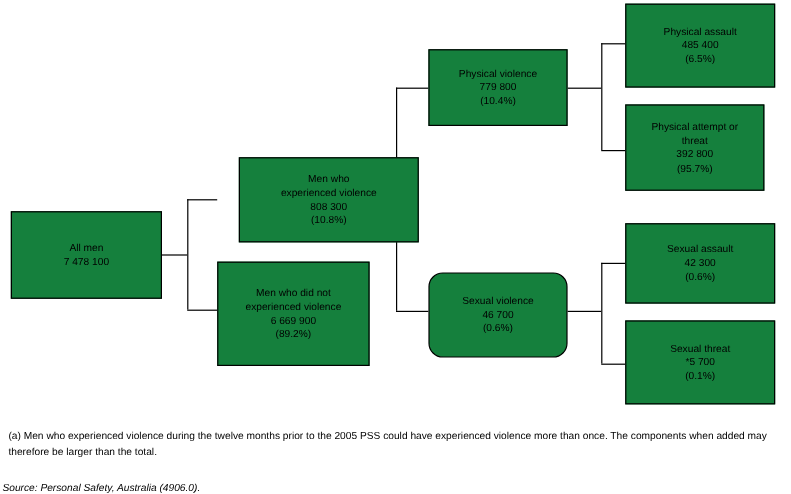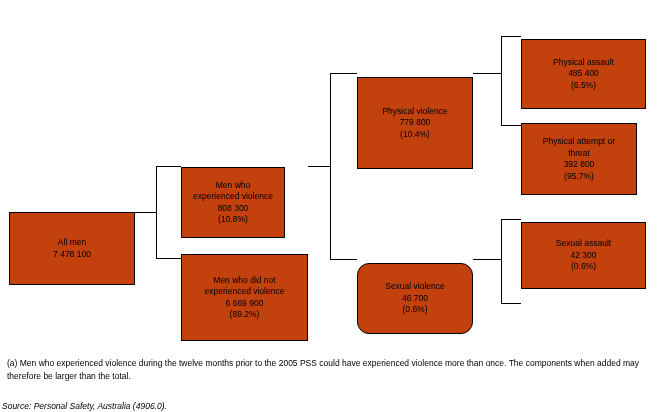--- a/index.html
+++ b/index.html
@@ -22,30 +22,29 @@
     left: 0;
     top: 0;
     width: 659px;
     height: 345px;
   }
 
   .node-box {
     position: absolute;
     box-sizing: border-box;
     border: 1px solid #000000;
-    background: #c2410c;
+    background: #15803d;
     display: flex;
     flex-direction: column;
     align-items: center;
     justify-content: center;
     text-align: center;
     font-size: 8.5px;
     line-height: 11.5px;
     z-index: 2;
-    margin-top: 36px;
   }
   .node-box .line {
     display: block;
     white-space: nowrap;
   }
 
   
   .conn {
     position: absolute;
     z-index: 1;
@@ -105,35 +104,35 @@
   <div class="conn h-line" style="left:473px; top:259px; width:28px;"></div>
   <div class="conn v-line" style="left:501px; top:219px; height:84px;"></div>
   <div class="conn h-line" style="left:501px; top:219px; width:20px;"></div>
   <div class="conn h-line" style="left:501px; top:303px; width:20px;"></div>
 
   <div class="node-box" style="left:9px; top:176px; width:126px; height:73px;">
     <span class="line">All men</span>
     <span class="line">7 478 100</span>
   </div>
 
-  <div class="node-box" style="left:181px; top:131px; width:104px; height:71px;">
+  <div class="node-box" style="left:199px; top:131px; width:150px; height:71px;">
     <span class="line">Men who</span>
     <span class="line">experienced violence</span>
     <span class="line">808 300</span>
     <span class="line">(10.8%)</span>
   </div>
 
   <div class="node-box" style="left:181px; top:218px; width:127px; height:87px;">
     <span class="line">Men who did not</span>
     <span class="line">experienced violence</span>
     <span class="line">6 669 900</span>
     <span class="line">(89.2%)</span>
   </div>
 
-  <div class="node-box" style="left:357px; top:41px; width:116px; height:92px;">
+  <div class="node-box" style="left:357px; top:41px; width:116px; height:64px;">
     <span class="line">Physical violence</span>
     <span class="line">779 800</span>
     <span class="line">(10.4%)</span>
   </div>
 
   <div class="node-box" style="left:357px; top:227px; width:116px; height:71px;border-radius:12px;">
     <span class="line">Sexual violence</span>
     <span class="line">46 700</span>
     <span class="line">(0.6%)</span>
   </div>
@@ -150,19 +149,24 @@
     <span class="line">392 800</span>
     <span class="line">(95.7%)</span>
   </div>
 
   <div class="node-box" style="left:521px; top:186px; width:125px; height:67px;">
     <span class="line">Sexual assault</span>
     <span class="line">42 300</span>
     <span class="line">(0.6%)</span>
   </div>
 
+  <div class="node-box" style="left:521px; top:267px; width:125px; height:70px;">
+    <span class="line">Sexual threat</span>
+    <span class="line">*5 700</span>
+    <span class="line">(0.1%)</span>
+  </div>
 
 </div>
 
 <div id="notes">
   <p class="footnote">(a) Men who experienced violence during the twelve months prior to the 2005 PSS could have experienced violence more than once. The components when added may therefore be larger than the total.</p>
   <p class="source-note">Source: Personal Safety, Australia (4906.0).</p>
 </div>
 
 </body></html>

